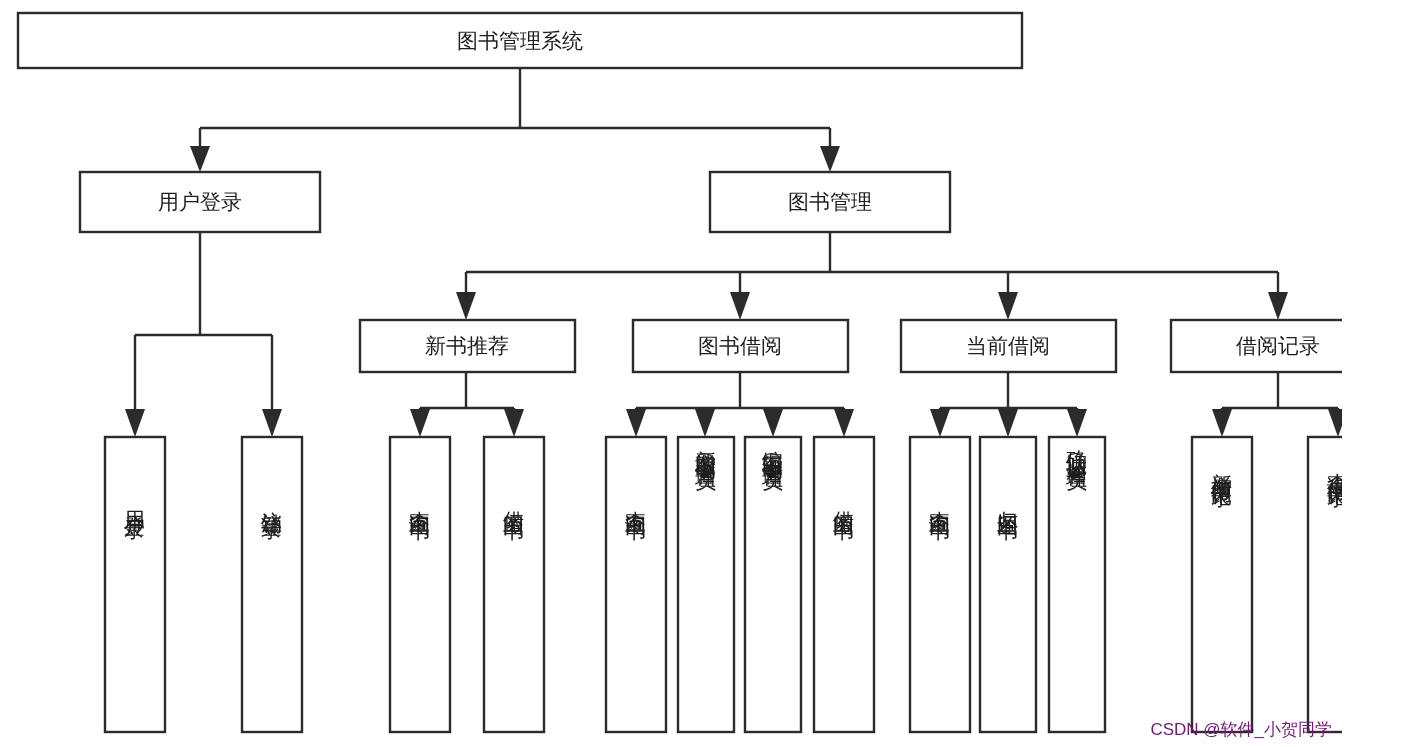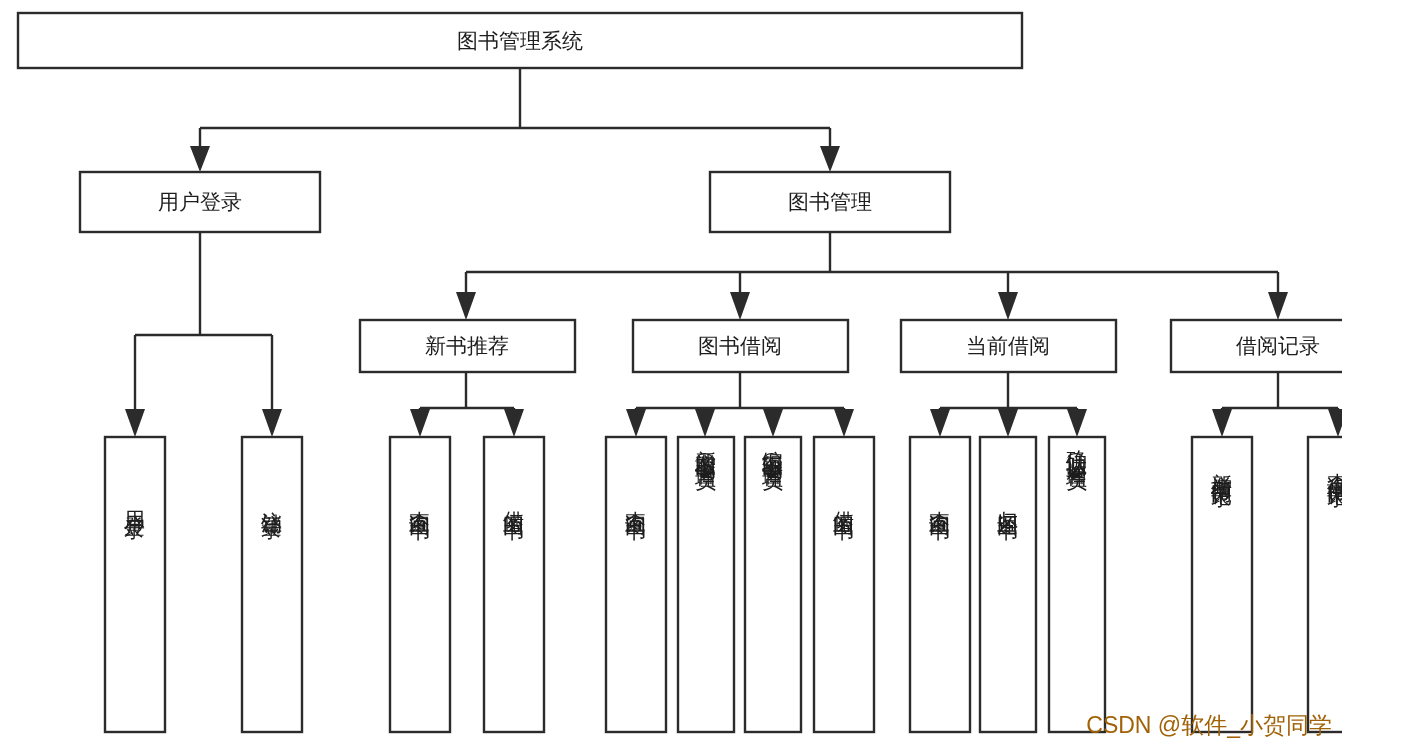--- a/index.html
+++ b/index.html
@@ -53,22 +53,22 @@
     writing-mode: vertical-rl;
     text-orientation: upright;
     text-anchor: middle;
     letter-spacing: 3px;
   }
   .watermark-text {
     position: absolute;
     right: 10px;
     bottom: 6px;
     font-family: "Liberation Sans", "DejaVu Sans", sans-serif;
-    font-size: 23px;
-    color: #a16207;
+    font-size: 17px;
+    color: #701a75;
     white-space: nowrap;
     pointer-events: none;
     user-select: none;
   }
 </style>
 </head>
 <body>
 
 <div id="diagram-root">
 

